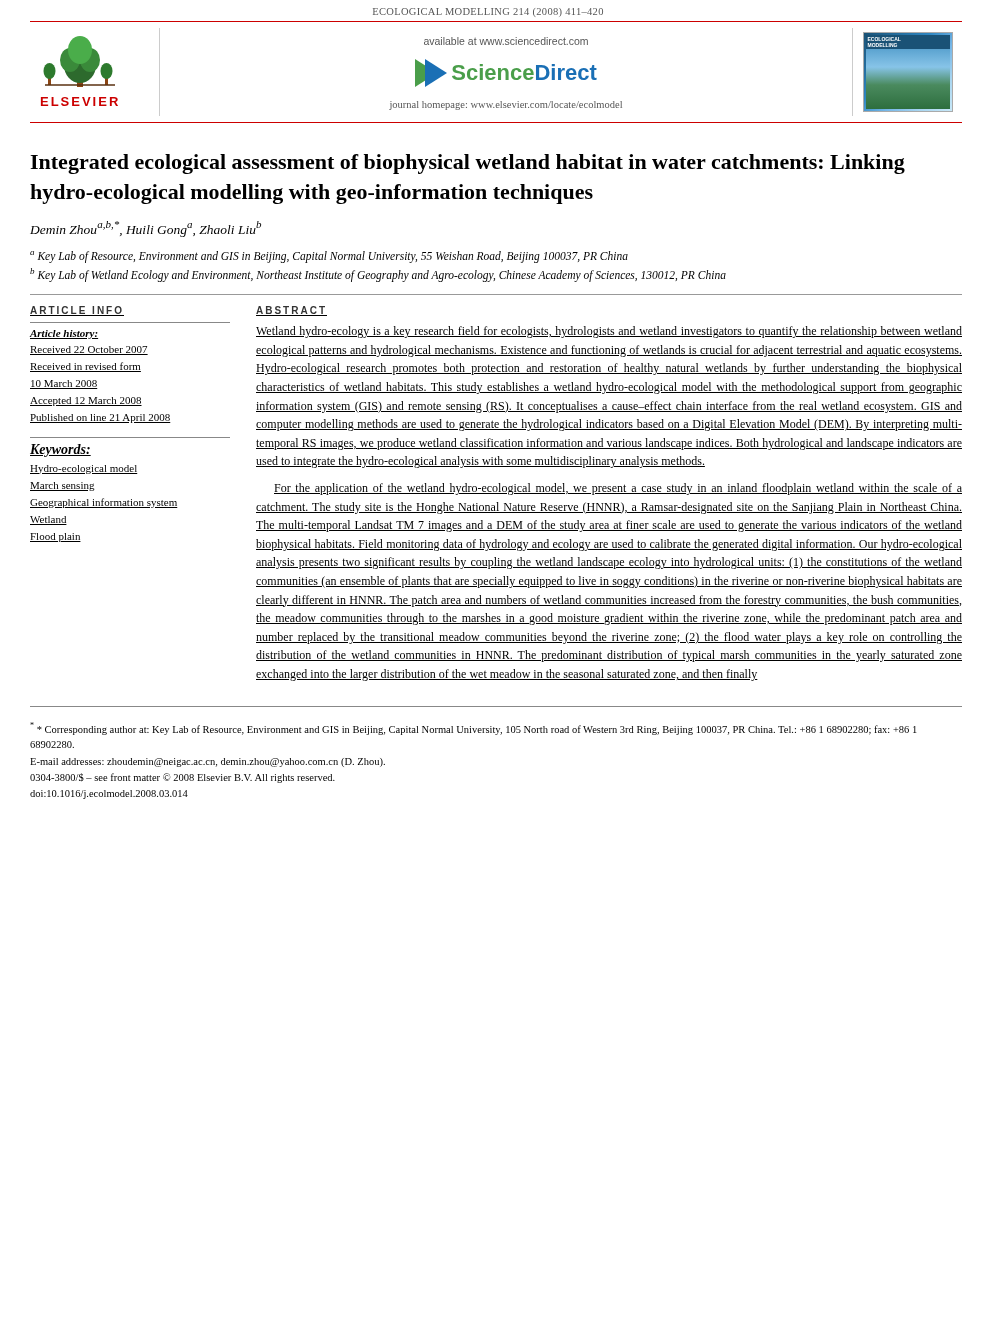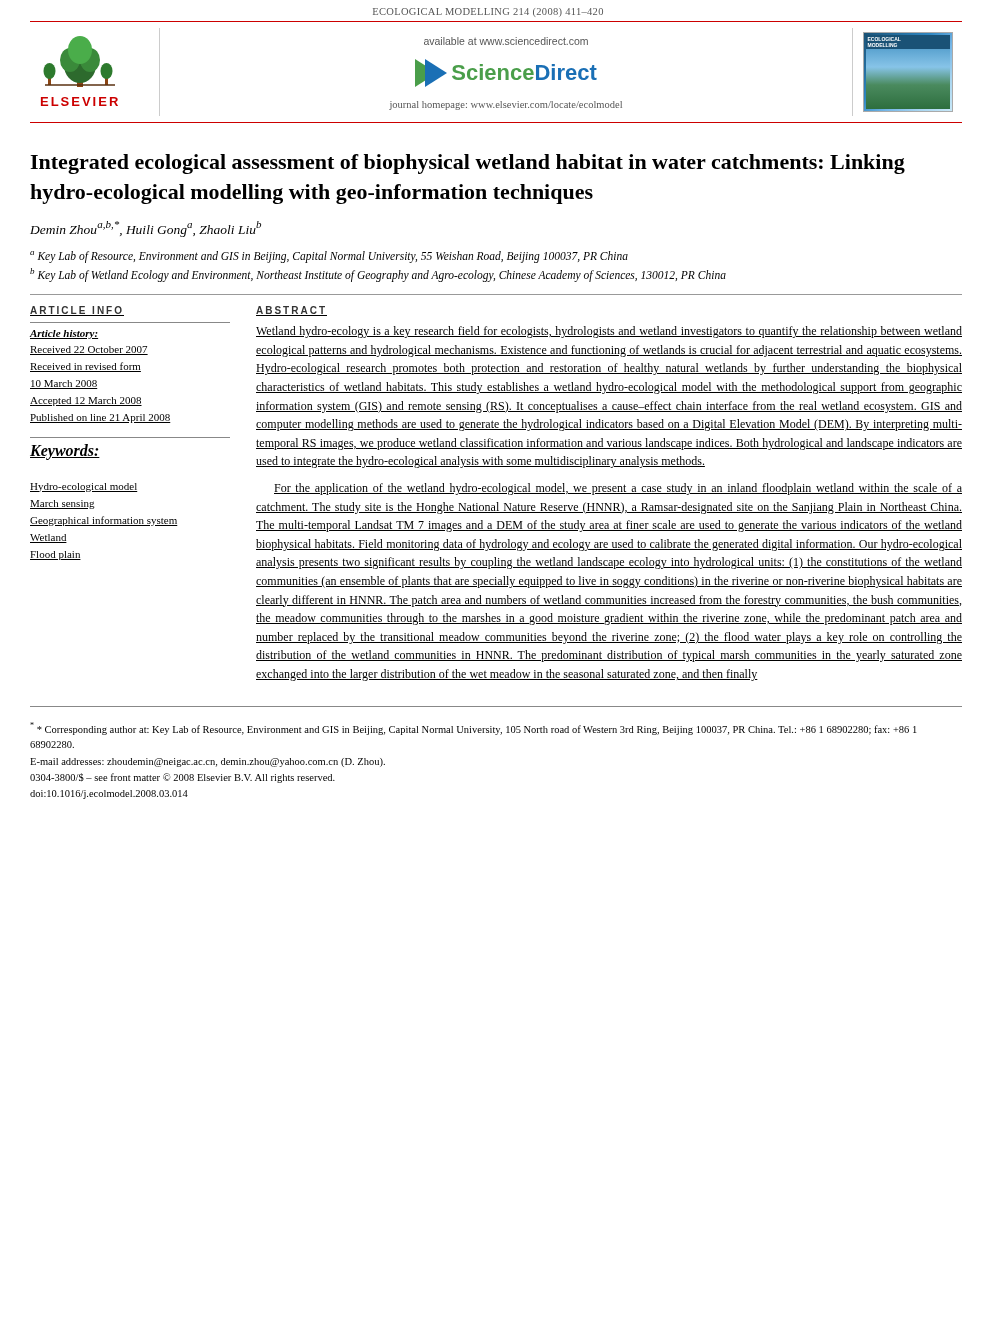--- a/index.html
+++ b/index.html
@@ -176,24 +176,24 @@
     .article-history-item {
       font-size: 11px;
       line-height: 1.55;
     }
     .keywords-box {
       border-top: 1px solid #888;
       padding-top: 4px;
       margin-top: 8px;
     }
     .keywords-title {
-      font-size: 16px;
+      font-size: 14px;
       font-style: italic;
       font-weight: bold;
-      margin-bottom: 18px;
+      margin-bottom: 2px;
     }
     .keyword-item {
       font-size: 11px;
       line-height: 1.55;
     }
     .abstract-text {
       font-size: 12px;
       line-height: 1.55;
       text-align: justify;
     }

